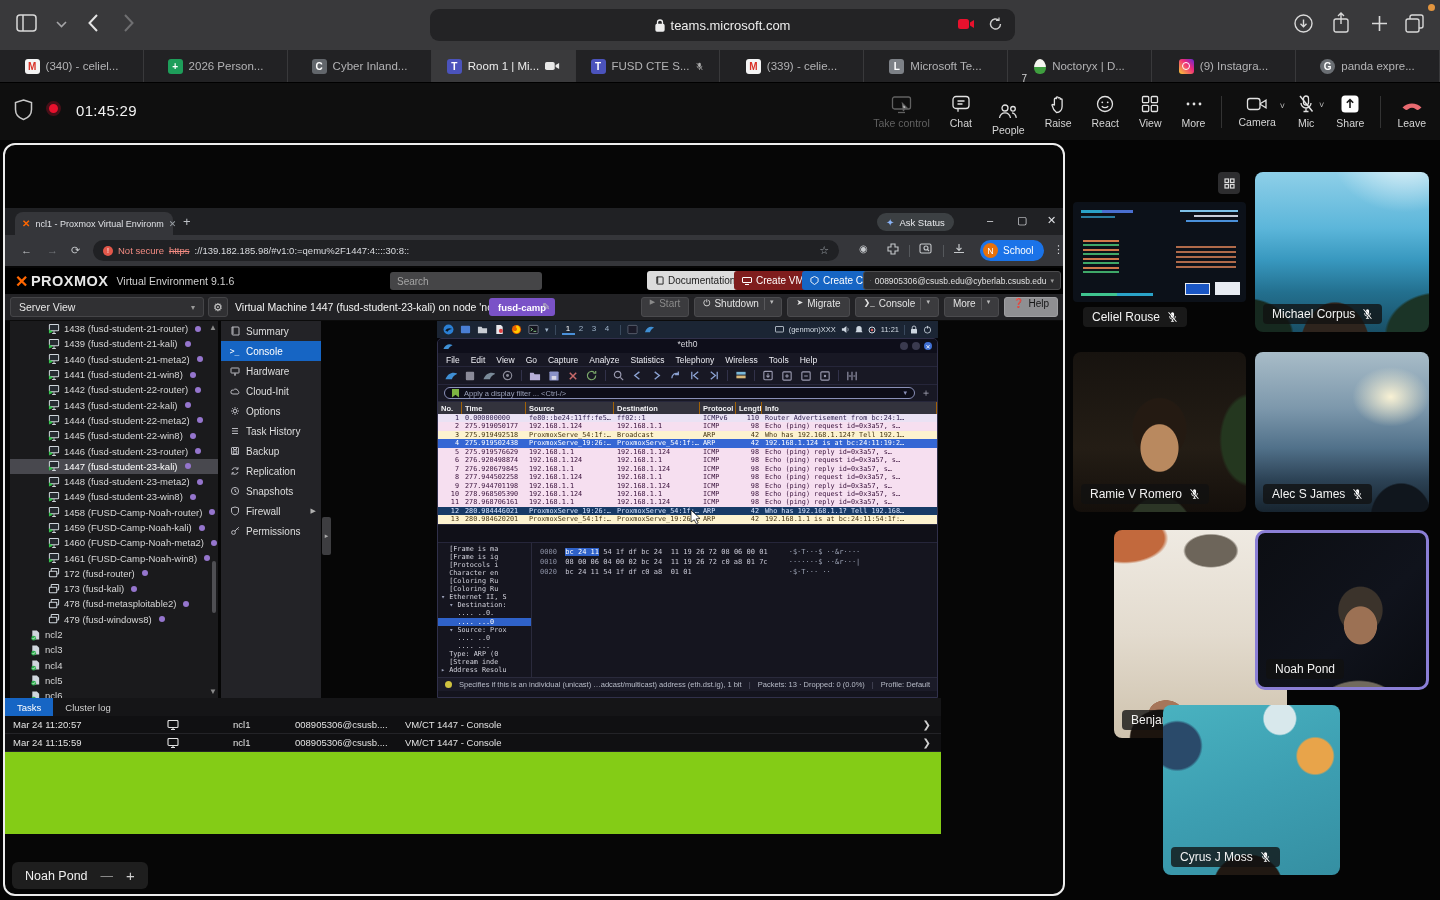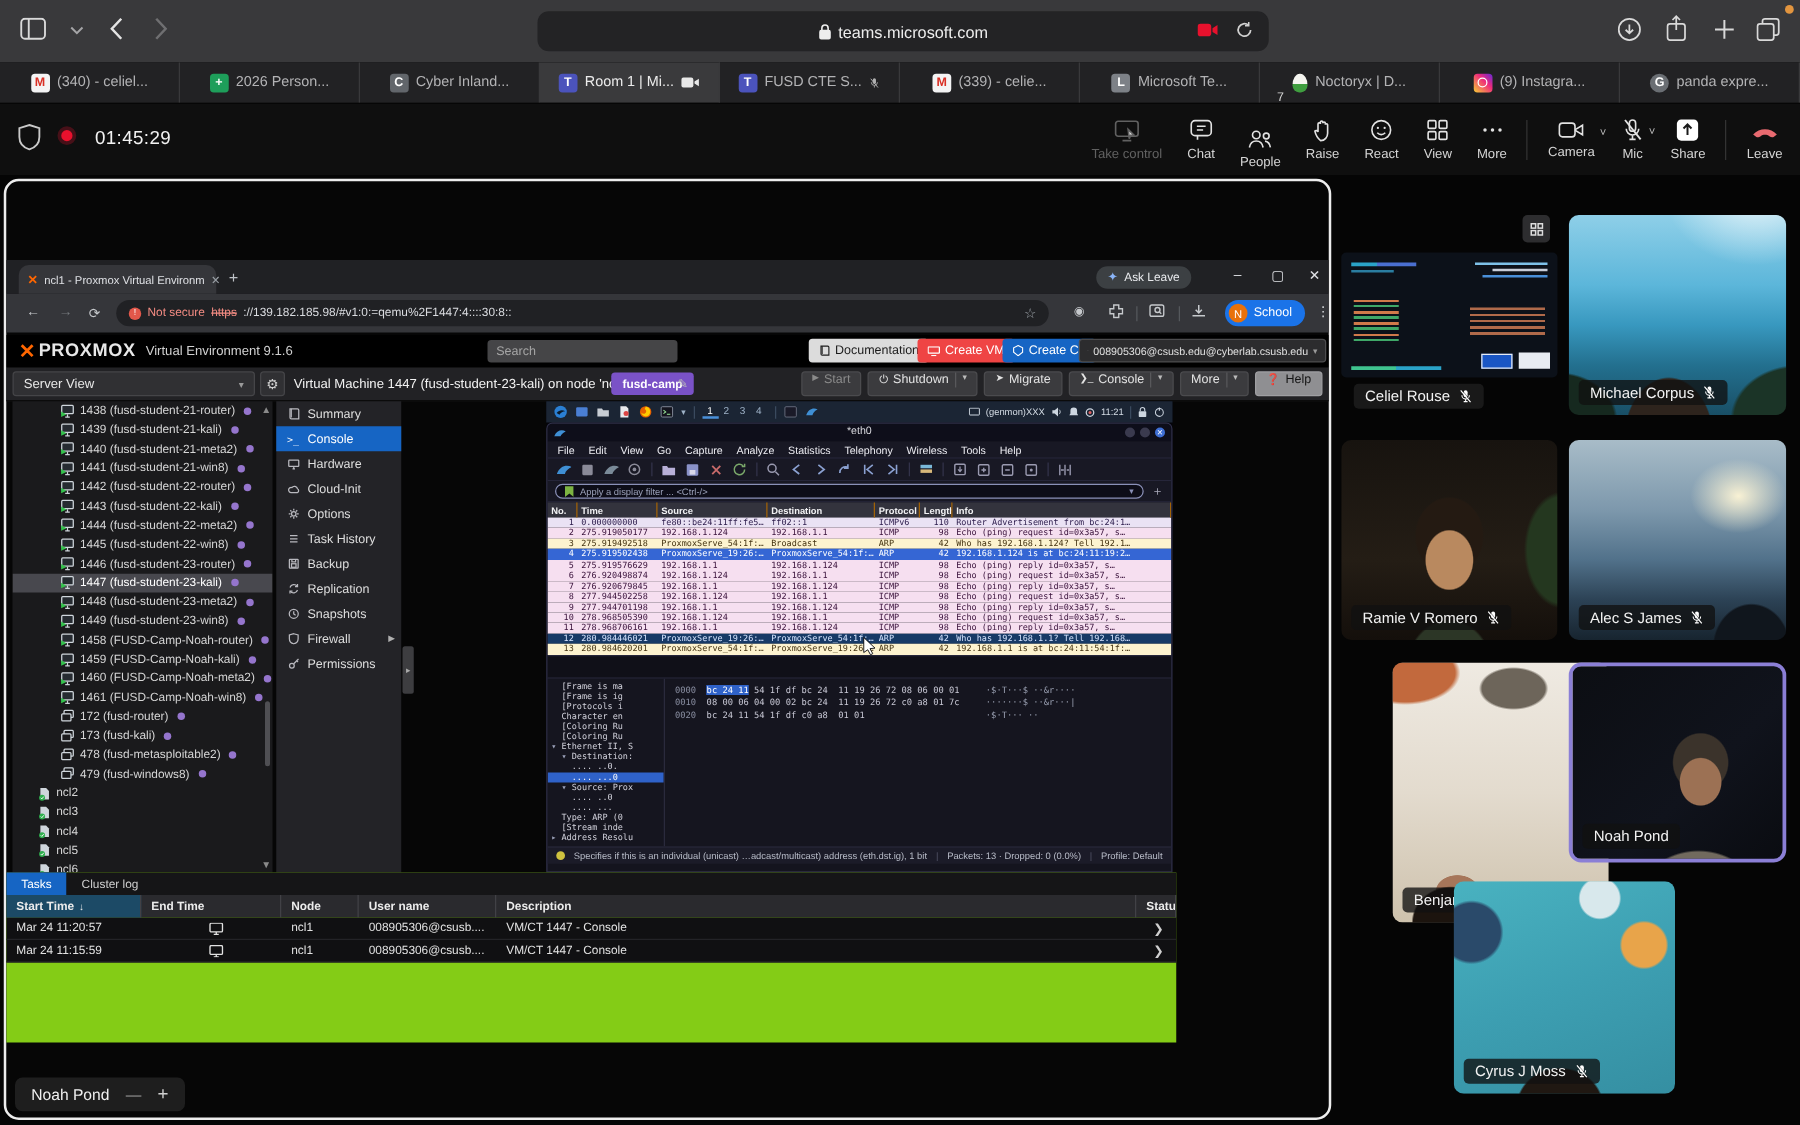--- a/index.html
+++ b/index.html
@@ -78,21 +78,21 @@
 #crmDots{position:absolute;left:1048px;top:8px;color:#dadce0;font-size:11px;letter-spacing:1px}
 
 #pveHeader{position:absolute;left:0;top:123px;width:100%;height:26px;background:#000;display:flex;align-items:center}
 #pveLogo{margin-left:10px;font-weight:bold;font-size:14.5px;color:#e8e8e8;letter-spacing:.5px;display:flex;align-items:center;gap:2px}
 #pveLogo .xmark{color:#f60;font-weight:900;font-size:16px}
 #pveVer{margin-left:8px;font-size:10.5px;color:#d0d0d0}
 #pveSearch{position:absolute;left:385px;top:4px;width:152px;height:18px;background:#454547;border-radius:3px;
   color:#a5a5a5;font-size:10px;display:flex;align-items:center;padding:0 7px}
 .pvebtn{position:absolute;top:3px;height:19px;border-radius:3px;font-size:10px;display:flex;align-items:center;gap:4px;padding:0 8px}
 #btnDoc{left:642px;background:#dcdcdc;color:#1c1c1c}
-#btnVM{left:729px;background:#ef4444;color:#fff}
+#btnVM{left:729px;background:#7f1d1d;color:#fff}
 #btnCT{left:797px;background:#1665c4;color:#fff}
 #pveUser{position:absolute;left:858px;top:3px;width:198px;height:19px;background:#2c2c2e;border:1px solid #4c4c4e;
   border-radius:3px;color:#e0e0e0;font-size:8.5px;display:flex;align-items:center;gap:4px;padding:0 6px;white-space:nowrap}
 #pveUser .dn{margin-left:auto;font-size:7px;color:#9a9a9a}
 
 #pveCrumb{position:absolute;left:0;top:149px;width:100%;height:27px;background:#222225;border-bottom:1px solid #0b0b0b}
 #svSelect{position:absolute;left:5px;top:3px;width:194px;height:20px;background:#303033;border:1px solid #454548;
   border-radius:3px;font-size:10.5px;color:#e8e8e8;display:flex;align-items:center;padding:0 8px}
 #svSelect .dn{margin-left:auto;font-size:8px;color:#9a9a9a}
 #svGear{position:absolute;left:203px;top:3px;width:20px;height:20px;background:#303033;border:1px solid #454548;
@@ -534,21 +534,21 @@
 
     <div id="crmTabbar">
       <div id="crmTab">
         <span id="crmFav">✕</span>
         <span class="lbl">ncl1 - Proxmox Virtual Environm</span>
         <span class="x">✕</span>
       </div>
       <span id="crmPlus">+</span>
       <div id="gemini">
         <span class="gemstar">✦</span>
-        <span>Ask Leave</span>
+        <span>Ask Status</span>
       </div>
       <span class="winbtn" id="wmin">–</span>
       <span class="winbtn" id="wmax">▢</span>
       <span class="winbtn" id="wclose">✕</span>
     </div>
 
     <div id="crmUrlbar">
       <span class="cn" id="cnBack">←</span>
       <span class="cn" id="cnFwd">→</span>
       <span class="cn" id="cnRe">⟳</span>
@@ -1366,28 +1366,20 @@
             <path d="M1 1l9 8.5-4 .4 2.2 4-1.8.9-2.2-4L1 13z" fill="#fff" stroke="#000" stroke-width="0.7"></path>
           </svg>
         </span>
     </div>
 
     <div id="tasksPanel">
       <div id="taskTabs">
           <div class="ttab on">Tasks</div>
           <div class="ttab">Cluster log</div>
         </div>
-      <div id="taskHead">
-          <div class="th c0 sorted">Start Time <span style="font-size:8px">↓</span></div>
-          <div class="th c1">End Time</div>
-          <div class="th c2">Node</div>
-          <div class="th c3">User name</div>
-          <div class="th c4">Description</div>
-          <div class="th c5">Status</div>
-        </div>
       <div id="taskRows">
           <div class="trw">
             <div class="c0">Mar 24 11:20:57</div>
             <div class="c1" style="display:flex;justify-content:center">
               <svg width="12" height="10" viewBox="0 0 12 10">
                 <rect x="1" y="0.5" width="10" height="7" rx="1" fill="none" stroke="#e2e2e2" stroke-width="1.1"></rect>
                 <path d="M4 9.5h4M6 7.5v2" stroke="#e2e2e2" stroke-width="1.1"></path>
               </svg>
             </div>
             <div class="c2">ncl1</div>

